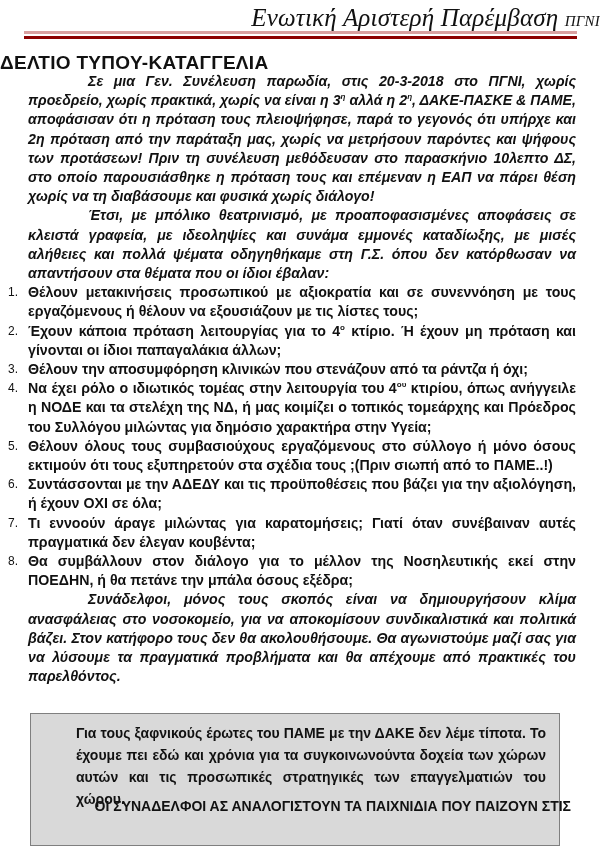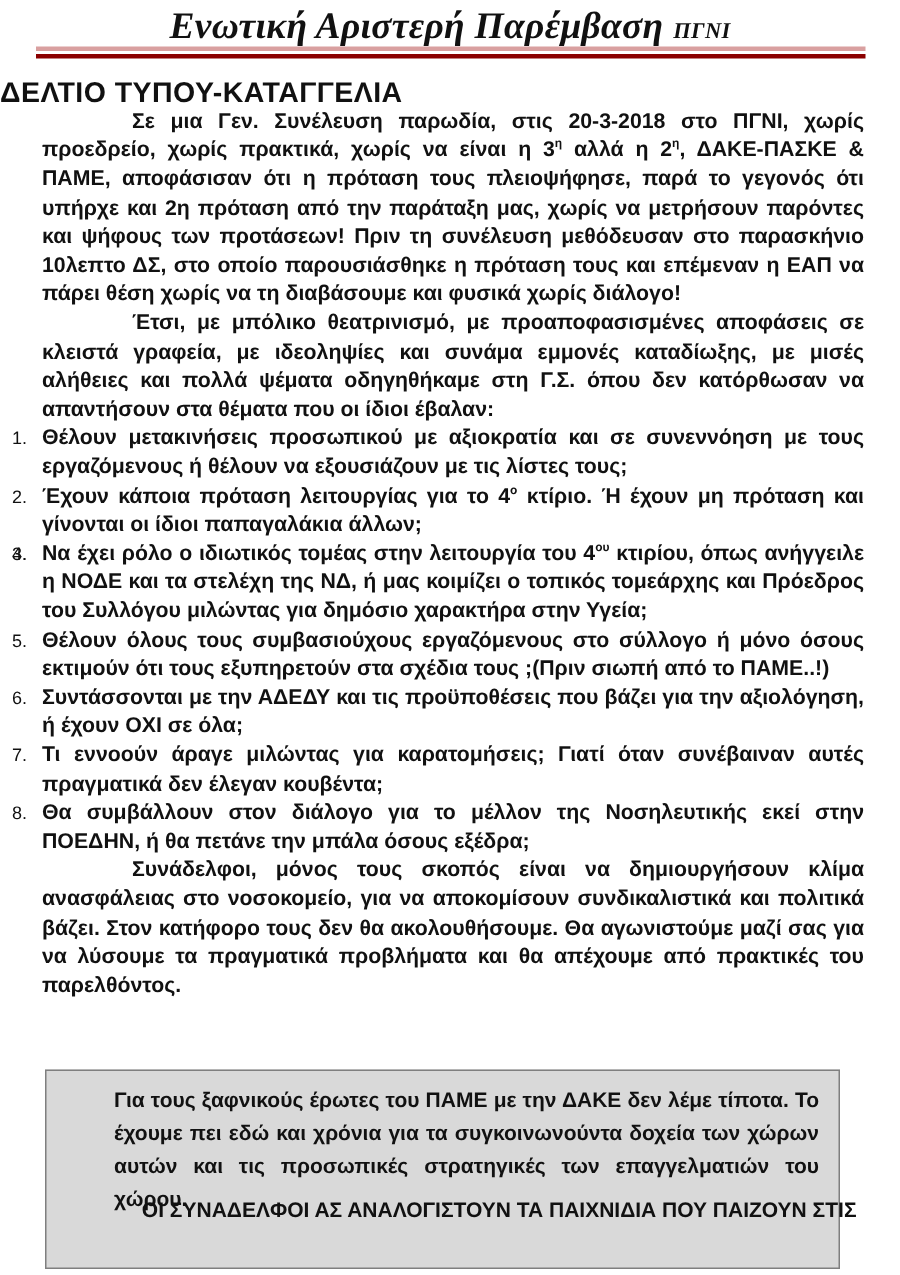--- a/index.html
+++ b/index.html
@@ -1,29 +1,29 @@
 <!DOCTYPE html>
 <html><head>
 <meta charset="utf-8">
 <style>
   html, body { margin: 0; padding: 0; background: #ffffff; }
   body { width: 600px; height: 850px; position: relative; overflow: hidden;
          font-family: "Liberation Sans", "DejaVu Sans", sans-serif; color: #111; }
-  .header-title { position: absolute; top: 4px; left: 0; width: 600px; text-align: center;
-         font-family: "Liberation Serif", "DejaVu Serif", serif; font-style: italic; font-weight: bold;
+  .header-title { position: absolute; top: 4px; left: 0; width: 600px; text-align: right;
+         font-family: "Liberation Serif", "DejaVu Serif", serif; font-style: italic; font-weight: normal;
          font-size: 25px; letter-spacing: 0.2px; color: #111; }
   .header-title .org { font-size: 15px; }
   .rule-thin { position: absolute; left: 24px; width: 553px; top: 31px; height: 3px; background: #d9a0a0; }
   .rule-thick { position: absolute; left: 24px; width: 553px; top: 36px; height: 3px; background: #8b0000; }
   .doc-title { position: absolute; top: 52px; left: 0; width: 600px; text-align: left;
          font-weight: bold; font-size: 19px; letter-spacing: 0.3px; }
   .body { position: absolute; left: 28px; width: 548px; top: 72px;
          font-weight: bold; font-size: 14.2px; line-height: 19.2px; }
   .p { text-align: justify; margin: 0; }
-  .indent { text-indent: 60px; }
+  .indent { text-indent: 60px; font-style: italic; }
   ol.items { margin: 0; padding: 0; list-style: none; }
   ol.items li { position: relative; text-align: justify; }
   ol.items li .num { position: absolute; left: -20px; top: 0; font-weight: normal; font-size: 12px; }
   sup { font-size: 8px; line-height: 0; vertical-align: super; }
   .box { position: absolute; left: 30px; top: 713px; width: 530px; height: 133px;
          background: #d9d9d9; border: 1px solid #7f7f7f; box-sizing: border-box; }
   .box .box-text { position: absolute; left: 45px; width: 470px; top: 8px;
          font-weight: bold; font-size: 14px; line-height: 22px; text-align: justify; }
   .box .box-call { position: absolute; left: 0; width: 530px; top: 81px; text-align: right;
          font-weight: bold; font-size: 14px; line-height: 22px; margin-left: 10px; }
@@ -41,21 +41,21 @@
 <div class="doc-title">ΔΕΛΤΙΟ ΤΥΠΟΥ-ΚΑΤΑΓΓΕΛΙΑ</div>
 
 <div class="body">
   <p class="p indent"><span>Σε μια Γεν. Συνέλευση παρωδία, στις 20-3-2018 στο ΠΓΝΙ, χωρίς προεδρείο, χωρίς πρακτικά, χωρίς να είναι η 3</span><sup>η</sup><span> αλλά η 2</span><sup>η</sup><span>, ΔΑΚΕ-ΠΑΣΚΕ &amp; ΠΑΜΕ, αποφάσισαν ότι η πρόταση τους πλειοψήφησε, παρά το γεγονός ότι υπήρχε και 2η πρόταση από την παράταξη μας, χωρίς να μετρήσουν παρόντες και ψήφους των προτάσεων! Πριν τη συνέλευση μεθόδευσαν στο παρασκήνιο 10λεπτο ΔΣ,  στο οποίο παρουσιάσθηκε η πρόταση τους και επέμεναν η  ΕΑΠ να πάρει θέση χωρίς να τη διαβάσουμε και φυσικά χωρίς διάλογο!</span></p>
 
   <p class="p indent">Έτσι, με μπόλικο θεατρινισμό, με προαποφασισμένες αποφάσεις σε κλειστά γραφεία, με ιδεοληψίες και συνάμα εμμονές καταδίωξης, με μισές αλήθειες και πολλά ψέματα οδηγηθήκαμε στη Γ.Σ. όπου  δεν κατόρθωσαν να απαντήσουν στα θέματα που οι ίδιοι έβαλαν:</p>
 
   <ol class="items">
     <li><span class="num">1.</span><span>Θέλουν μετακινήσεις προσωπικού με αξιοκρατία και σε συνεννόηση με τους εργαζόμενους ή θέλουν να εξουσιάζουν με τις λίστες τους;</span></li>
     <li><span class="num">2.</span><span>Έχουν κάποια πρόταση λειτουργίας για το 4</span><sup>ο</sup><span> κτίριο. Ή έχουν μη πρόταση και γίνονται οι ίδιοι παπαγαλάκια άλλων;</span></li>
-    <li><span class="num">3.</span></li>
+    <li><span class="num">3.</span><span>Θέλουν την αποσυμφόρηση κλινικών που στενάζουν από τα ράντζα ή όχι;</span></li>
     <li><span class="num">4.</span><span>Να έχει ρόλο ο ιδιωτικός τομέας στην λειτουργία του 4</span><sup>ου</sup><span> κτιρίου, όπως ανήγγειλε η ΝΟΔΕ και τα στελέχη της ΝΔ, ή μας κοιμίζει ο τοπικός τομεάρχης  και Πρόεδρος του Συλλόγου μιλώντας για δημόσιο χαρακτήρα στην Υγεία;</span></li>
     <li><span class="num">5.</span><span>Θέλουν όλους τους συμβασιούχους εργαζόμενους στο σύλλογο ή μόνο όσους εκτιμούν ότι τους εξυπηρετούν στα σχέδια τους ;(Πριν σιωπή από το ΠΑΜΕ..!)</span></li>
     <li><span class="num">6.</span><span>Συντάσσονται με την ΑΔΕΔΥ και τις προϋποθέσεις που βάζει για την αξιολόγηση, ή έχουν ΟΧΙ σε όλα;</span></li>
     <li><span class="num">7.</span><span>Τι εννοούν άραγε μιλώντας για καρατομήσεις; Γιατί όταν συνέβαιναν αυτές πραγματικά δεν έλεγαν κουβέντα;</span></li>
     <li><span class="num">8.</span><span>Θα συμβάλλουν στον διάλογο για το μέλλον της Νοσηλευτικής εκεί στην ΠΟΕΔΗΝ, ή θα πετάνε την μπάλα όσους εξέδρα;</span></li>
   </ol>
 
   <p class="p indent">Συνάδελφοι, μόνος τους σκοπός είναι να δημιουργήσουν κλίμα ανασφάλειας στο νοσοκομείο, για να αποκομίσουν συνδικαλιστικά και πολιτικά βάζει. Στον κατήφορο τους δεν θα  ακολουθήσουμε. Θα αγωνιστούμε μαζί σας για να λύσουμε τα πραγματικά προβλήματα και θα απέχουμε από πρακτικές του παρελθόντος.</p>
 </div>
 

